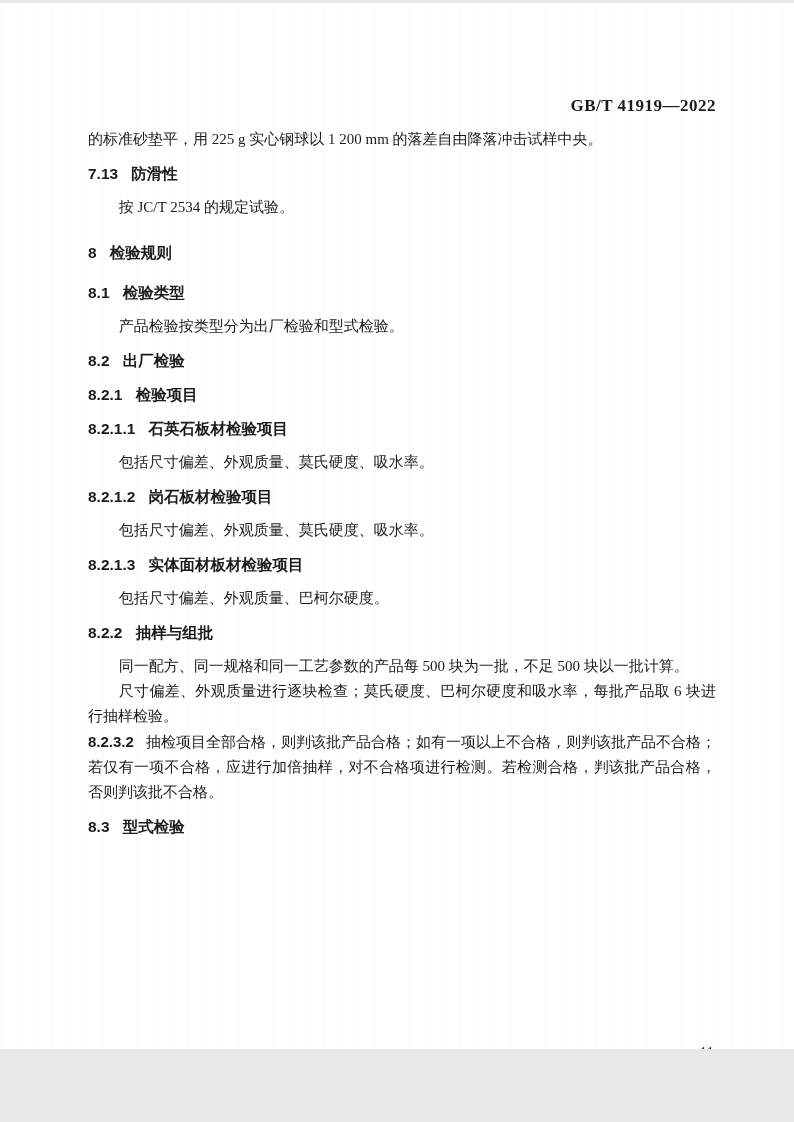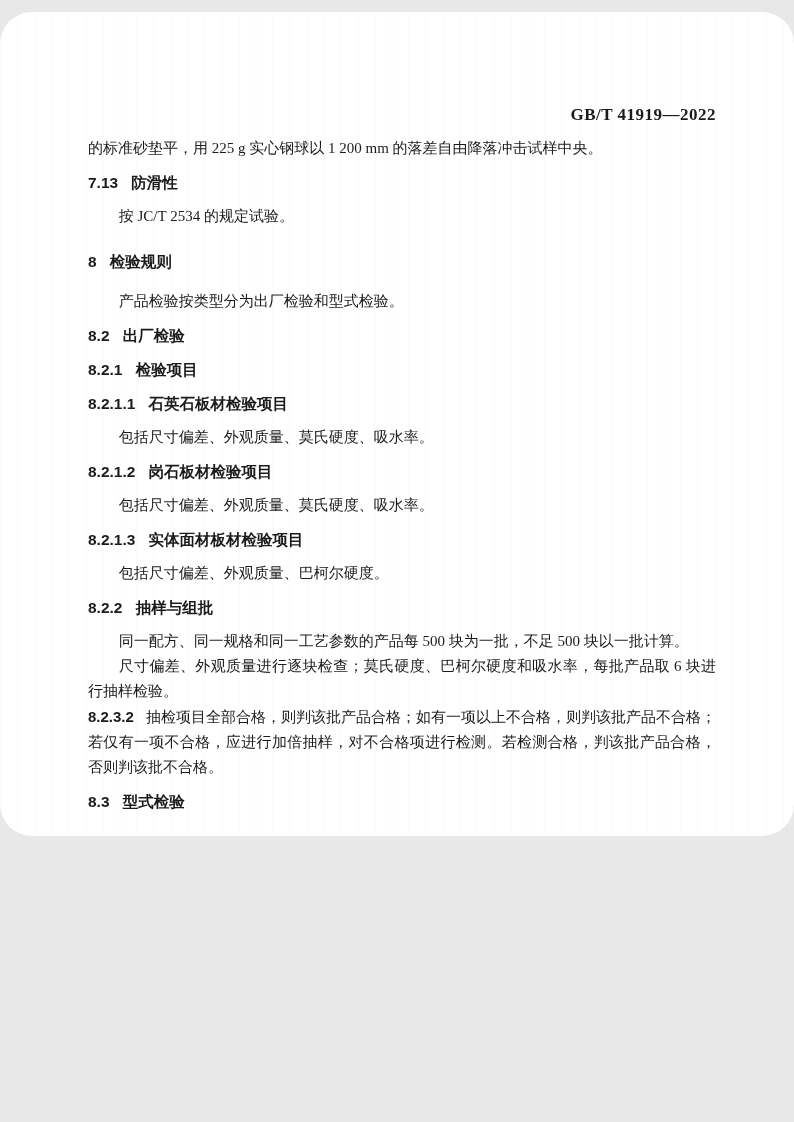--- a/index.html
+++ b/index.html
@@ -3,30 +3,29 @@
 <meta charset="utf-8">
 <style>
   html, body {
     margin: 0;
     padding: 0;
     background: #e8e8e8;
   }
   .page {
     position: relative;
     width: 794px;
-    height: 824px;
-    margin: 12px auto;
+    height: 1046px;
+    margin: 3px auto;
     background-color: #ffffff;
     background-image: repeating-linear-gradient(90deg,
       rgba(40,40,70,0.010) 0px, rgba(40,40,70,0.010) 2px,
       rgba(0,0,0,0) 2px, rgba(0,0,0,0) 17px);
     overflow: hidden;
     color: #1b1b1b;
     font-family: "Liberation Serif", serif;
-    border-radius: 32px;
   }
   .header {
     margin: 93px 0 0 0;
     padding-right: 78px;
     text-align: right;
     font-weight: bold;
     font-size: 17px;
     line-height: 20px;
     letter-spacing: 0.5px;
     font-family: "Liberation Serif", serif;
@@ -77,20 +76,21 @@
 <body>
 
 <div class="page">
   <div class="header">GB/T 41919—2022</div>
 
   <main class="content">
       <p class="block paragraph">的标准砂垫平，用 225 g 实心钢球以 1 200 mm 的落差自由降落冲击试样中央。</p>
       <div class="block heading"><span class="clause-num">7.13</span><span>防滑性</span></div>
       <p class="block paragraph indent">按 JC/T 2534 的规定试验。</p>
       <div class="block heading chapter"><span class="clause-num">8</span><span>检验规则</span></div>
+      <div class="block heading"><span class="clause-num">8.1</span><span>检验类型</span></div>
       <p class="block paragraph indent">产品检验按类型分为出厂检验和型式检验。</p>
       <div class="block heading"><span class="clause-num">8.2</span><span>出厂检验</span></div>
       <div class="block heading"><span class="clause-num">8.2.1</span><span>检验项目</span></div>
       <div class="block heading"><span class="clause-num">8.2.1.1</span><span>石英石板材检验项目</span></div>
       <p class="block paragraph indent">包括尺寸偏差、外观质量、莫氏硬度、吸水率。</p>
       <div class="block heading"><span class="clause-num">8.2.1.2</span><span>岗石板材检验项目</span></div>
       <p class="block paragraph indent">包括尺寸偏差、外观质量、莫氏硬度、吸水率。</p>
       <div class="block heading"><span class="clause-num">8.2.1.3</span><span>实体面材板材检验项目</span></div>
       <p class="block paragraph indent">包括尺寸偏差、外观质量、巴柯尔硬度。</p>
       <div class="block heading"><span class="clause-num">8.2.2</span><span>抽样与组批</span></div>

